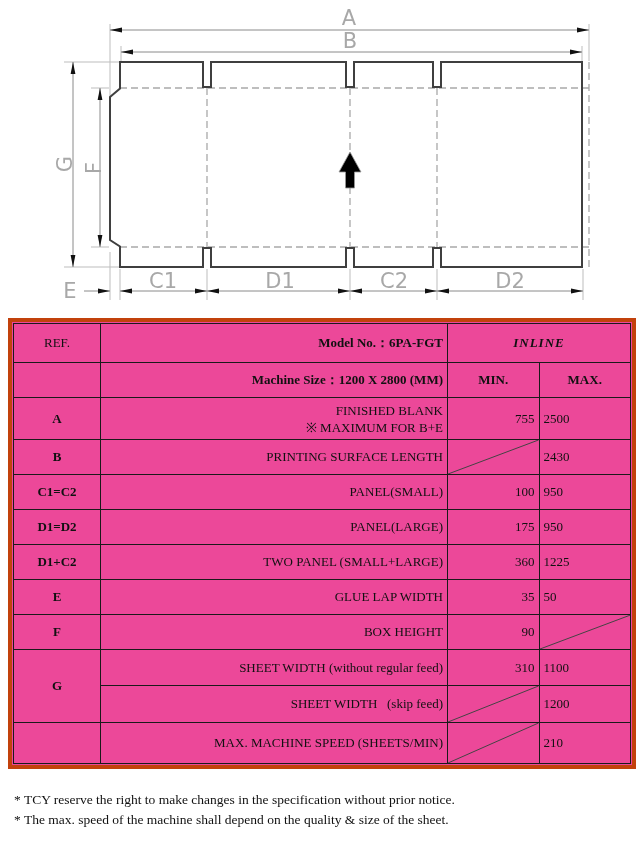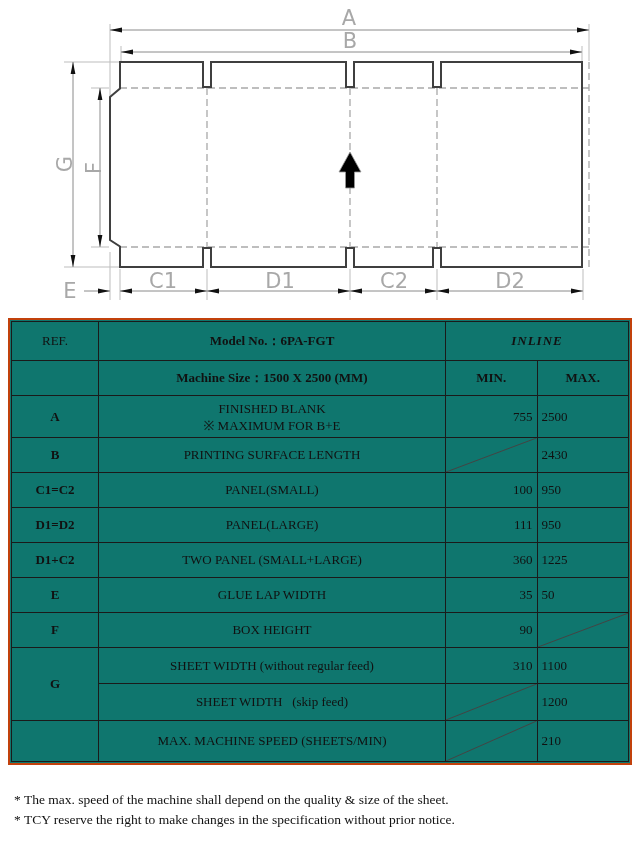--- a/index.html
+++ b/index.html
@@ -2,26 +2,26 @@
 <html><head>
 <meta charset="utf-8">
 <style>
   html,body{margin:0;padding:0;background:#ffffff;}
   .page{position:relative;width:638px;height:842px;background:#ffffff;overflow:hidden;
         font-family:"Liberation Serif", serif;color:#111;}
   .diagram{position:absolute;left:0;top:0;}
   .dimlabel{font-family:"DejaVu Sans", sans-serif;fill:#a8a8a8;}
   
   .table-wrap{position:absolute;left:8px;top:318px;width:618px;
-              border:2px solid #c2410c;padding:1px;background:#0f766e;}
+              border:4px solid #c2410c;padding:1px;background:#ec4899;}
   table.spec{border-collapse:collapse;width:100%;table-layout:fixed;}
   table.spec td{border:1px solid #1a1a1a;font-size:13px;vertical-align:middle;
                 padding:0 4px;overflow:hidden;}
   .c-ref{width:78px;text-align:center;}
-  .c-desc{width:338px;text-align:center;padding-left:5px;font-family:Liberation Serif, serif;}
+  .c-desc{width:338px;text-align:right;padding-left:5px;font-family:Liberation Serif, serif;}
   .c-min{width:100px;text-align:right;}
   .c-max{}
   .refv{font-weight:bold;}
   .hdr-model{font-weight:bold;font-size:13.5px;}
   .hdr-inline{font-weight:bold;font-style:italic;text-align:center;font-size:14px;letter-spacing:1px;}
   .hdr-min{font-weight:bold;text-align:center;font-size:13.5px;}
   .hdr-max{font-weight:bold;text-align:center;font-size:13.5px;}
   .slashcell{position:relative;padding:0;}
   .slash{position:absolute;left:0;top:0;width:100%;height:100%;display:block;}
   .slash line{stroke:#444;stroke-width:1;}
@@ -112,21 +112,21 @@
   <div class="table-wrap">
     <table class="spec">
       <tbody>
           <tr style="height:39px">
         <td class="c-ref">REF.</td>
         <td class="c-desc hdr-model">Model No.：6PA-FGT</td>
         <td class="hdr-inline" colspan="2">INLINE</td>
       </tr>
       <tr style="height:35px">
         <td class="c-ref"></td>
-        <td class="c-desc hdr-model">Machine Size：1500 X 2500 (MM)</td>
+        <td class="c-desc hdr-model">Machine Size：1200 X 2800 (MM)</td>
         <td class="c-min hdr-min">MIN.</td>
         <td class="c-max hdr-max">MAX.</td>
       </tr>
 
       <tr style="height:42px">
         <td class="c-ref refv">A</td>
         <td class="c-desc">
           <span class="desc-line">FINISHED BLANK</span>
           <span class="desc-line">※  MAXIMUM FOR B+E</span>
         </td>
@@ -148,21 +148,21 @@
       <tr style="height:35px">
         <td class="c-ref refv">C1=C2</td>
         <td class="c-desc">PANEL(SMALL)</td>
         <td class="c-min">100</td>
         <td class="c-max">950</td>
       </tr>
 
       <tr style="height:35px">
         <td class="c-ref refv">D1=D2</td>
         <td class="c-desc">PANEL(LARGE)</td>
-        <td class="c-min">111</td>
+        <td class="c-min">175</td>
         <td class="c-max">950</td>
       </tr>
 
       <tr style="height:35px">
         <td class="c-ref refv">D1+C2</td>
         <td class="c-desc">TWO PANEL (SMALL+LARGE)</td>
         <td class="c-min">360</td>
         <td class="c-max">1225</td>
       </tr>
 
@@ -209,17 +209,17 @@
             <line x1="0" y1="100" x2="100" y2="0" vector-effect="non-scaling-stroke"></line>
               </svg>
         </td>
         <td class="c-max">210</td>
       </tr>
     </tbody>
       </table>
   </div>
 
   <div class="footnotes">
+    <div>* TCY reserve the right to make changes in the specification without prior notice.</div>
     <div>* The max. speed of the machine shall depend on the quality &amp; size of the sheet.</div>
-    <div>* TCY reserve the right to make changes in the specification without prior notice.</div>
   </div>
 
 </div>
 
 </body></html>

